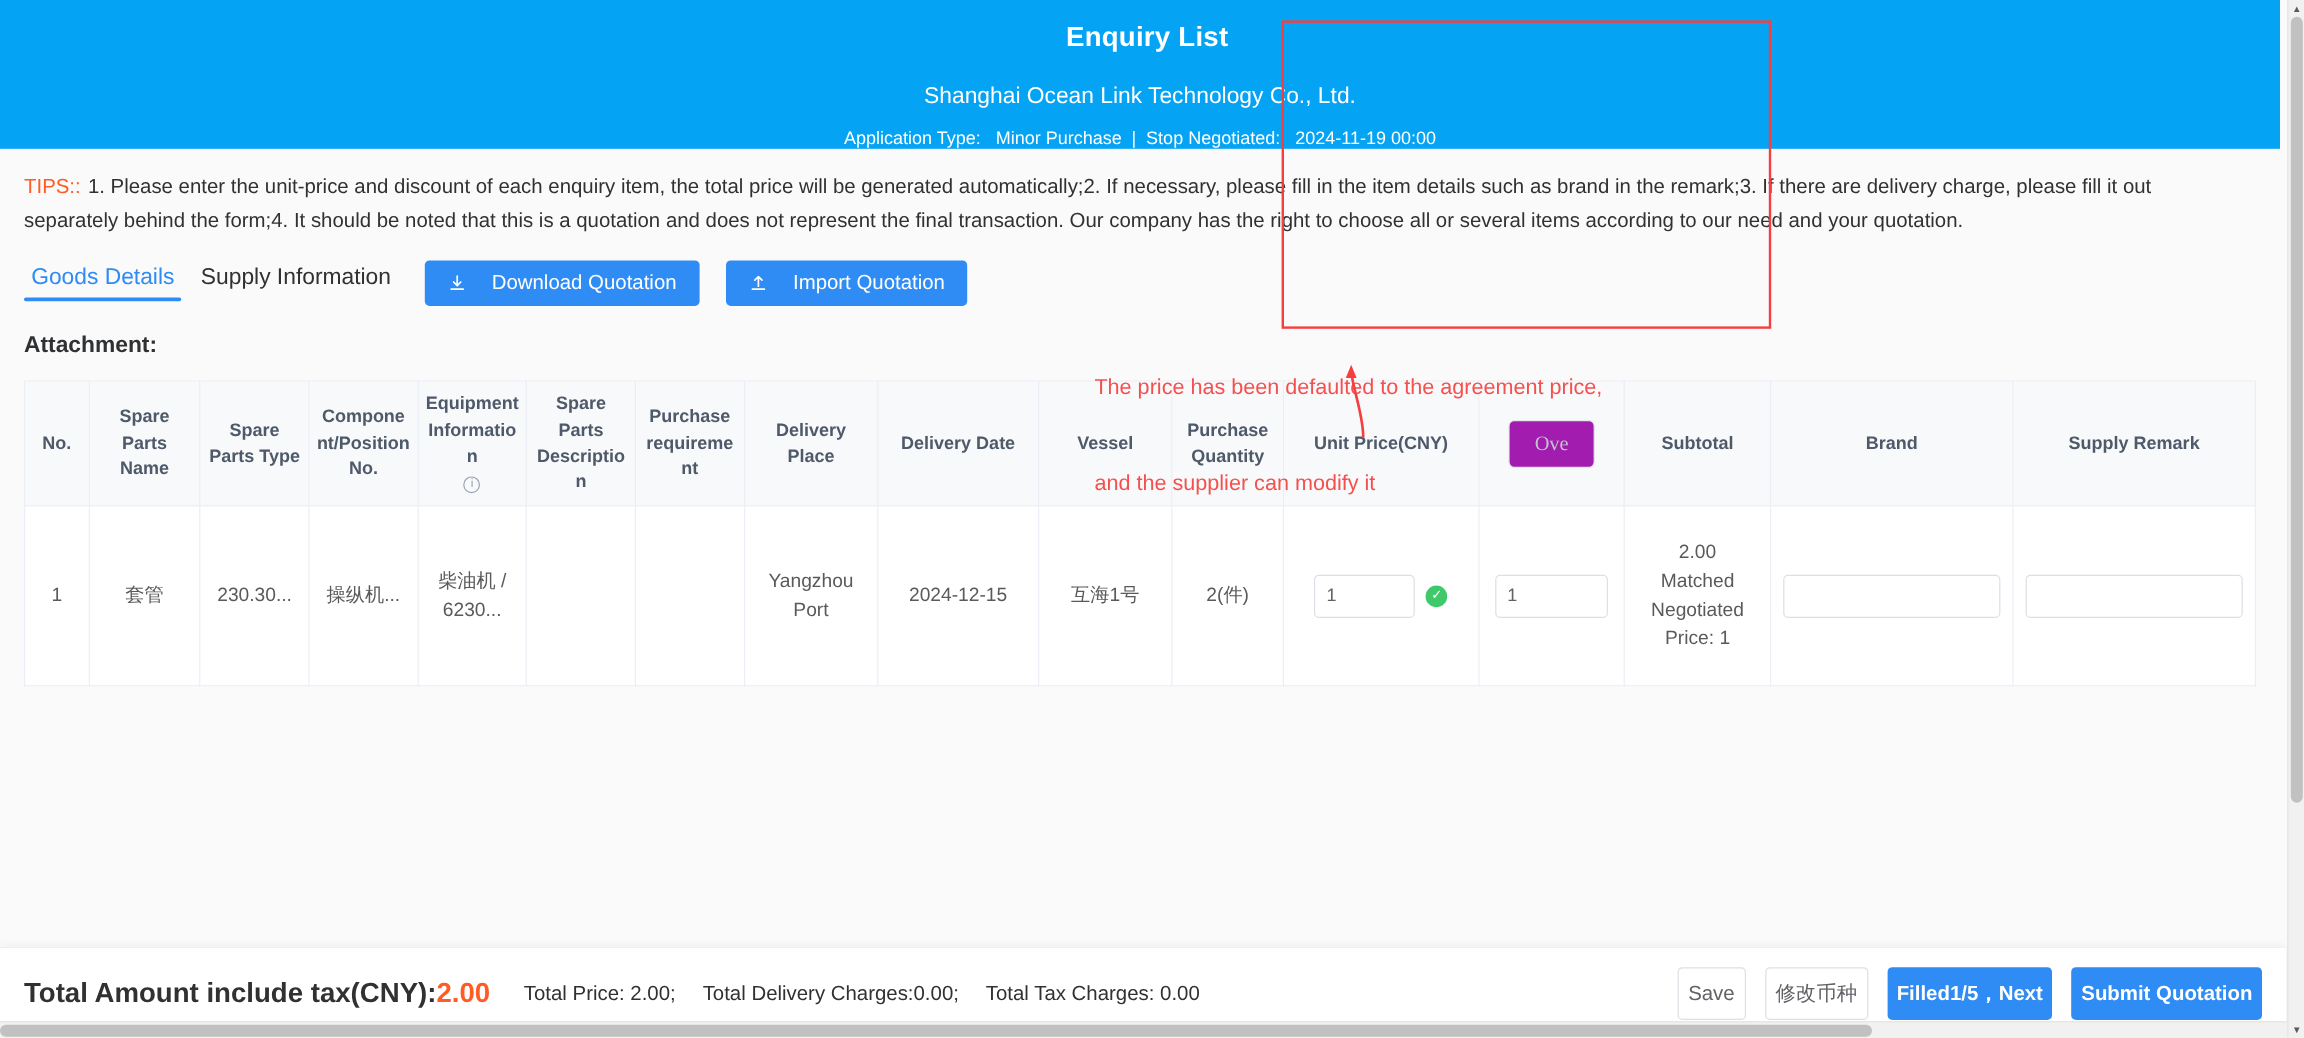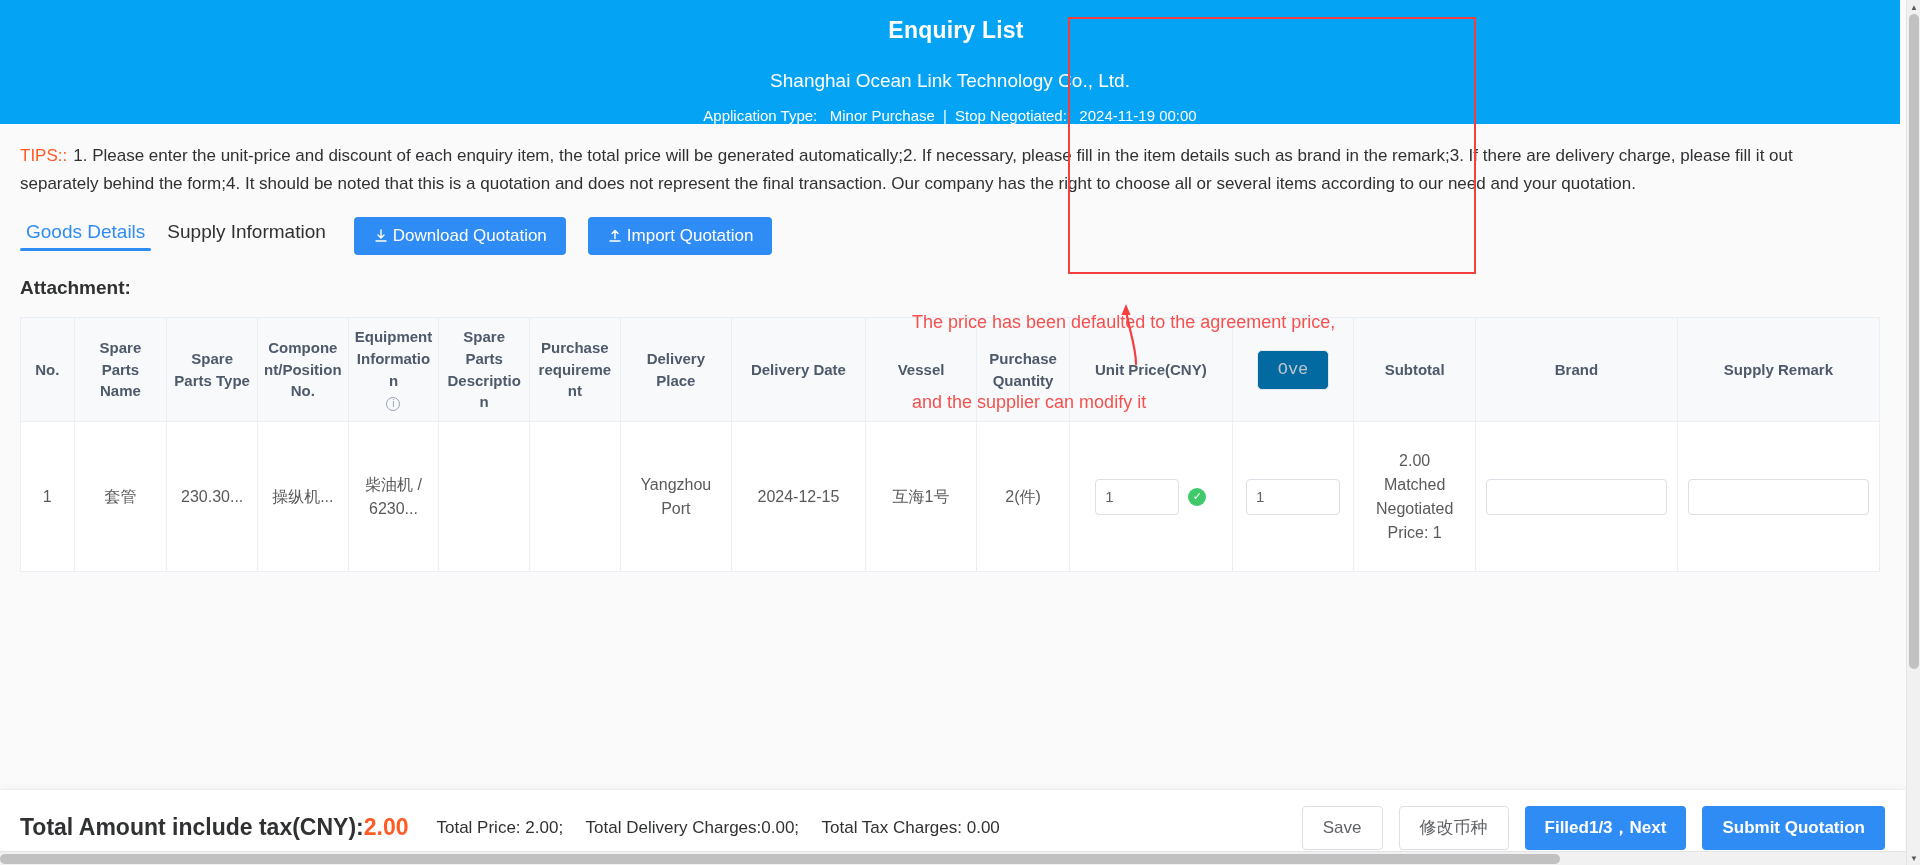--- a/index.html
+++ b/index.html
@@ -48,21 +48,21 @@
   }
   .tab.active { color:#2F8CF4; }
   .tab.active:after {
     content:""; position:absolute; left:0; right:0; bottom:0;
     height:3px; background:#2F8CF4; border-radius:2px;
   }
   .tab-sep { width:10px; }
   .btn {
     border:none; border-radius:4px; cursor:pointer;
     font-family:"Liberation Sans", sans-serif;
-    display:inline-flex; align-items:center; justify-content:center; gap:4px;
+    display:inline-flex; align-items:center; justify-content:center; gap:21px;
   }
   .btn-primary { background:#2F8CF4; color:#fff; }
   .btn-toolbar { height:38px; padding:0 19px; font-size:17px; margin-left:22px; }
   .btn-toolbar svg { display:block; }
 
   
   .attachment {
     padding:22px 20px 0 20px;
     font-size:19px; font-weight:bold; color:#303133;
   }
@@ -120,22 +120,22 @@
   .cell-input.wide { width:94px; }
   .brand-input { width:96%; height:36px; }
   .price-cell-inner { display:flex; align-items:center; justify-content:center; gap:9px; }
   .ok-badge {
     width:18px;height:18px;border-radius:50%;background:#3FC96B;color:#fff;
     font-size:11px;display:inline-flex;align-items:center;justify-content:center;
     flex:0 0 auto;
   }
   .ove-btn {
     width:72px;height:40px;border:1px solid #E4E7ED;border-radius:5px;
-    background:#0369a1;color:#C0C4CC;font-size:17px;
-    font-family:Liberation Mono, monospace;
+    background:#a21caf;color:#C0C4CC;font-size:17px;
+    font-family:Liberation Serif, serif;
     display:inline-flex;align-items:center;justify-content:center;cursor:pointer;
   }
   .subtotal-note { line-height:1.5; }
 
   
   .hl-box {
     position:absolute;
     border:2px solid #F53F3F;
     pointer-events:none;
   }
@@ -146,21 +146,21 @@
     background:#fff; border-top:1px solid #EDEFF2;
     display:flex; align-items:center; padding:0 20px; gap:0;
     box-shadow:0 -2px 6px rgba(0,0,0,.04);
     z-index:20;
   }
   .total-label { font-size:23px; font-weight:bold; color:#303133; }
   .total-value { font-size:23px; font-weight:bold; color:#FF5B24; }
   .total-breakdown { font-size:17px; color:#303133; margin-left:28px; }
   .total-breakdown span { margin-right:18px; }
   .footer-actions { margin-left:auto; display:flex; align-items:center; gap:16px; }
-  .btn-foot { height:44px; padding:0 20px; font-size:17px; border-radius:4px;text-align:center; }
+  .btn-foot { height:44px; padding:0 8px; font-size:17px; border-radius:4px;text-align:center; }
   .btn-default {
     background:#fff; border:1px solid #DCDFE6; color:#606266;
   }
   .btn-blue { background:#2F8CF4; color:#fff; font-weight:bold; }
 
   
   .vscroll {
     position:absolute; right:0; top:0; width:14px; height:865px;
     background:#F1F1F1; border-left:1px solid #E4E4E4; z-index:30;
   }
@@ -338,21 +338,21 @@
     <span class="total-label">Total Amount include tax(CNY):</span>
     <span class="total-value">2.00</span>
     <span class="total-breakdown">
       <span>Total Price: 2.00;</span>
       <span>Total Delivery Charges:0.00;</span>
       <span>Total Tax Charges: 0.00</span>
     </span>
     <span class="footer-actions">
       <button class="btn btn-foot btn-default">Save</button>
       <button class="btn btn-foot btn-default">修改币种</button>
-      <button class="btn btn-foot btn-blue">Filled1/3，Next</button>
+      <button class="btn btn-foot btn-blue">Filled1/5，Next</button>
       <button class="btn btn-foot btn-blue">Submit Quotation</button>
     </span>
   </div>
 
   <div class="vscroll">
     <div class="arrow up">▲</div>
     <div class="thumb" id="vthumb" style="top: 14px;"></div>
     <div class="arrow down">▼</div>
   </div>
   <div class="hscroll">

